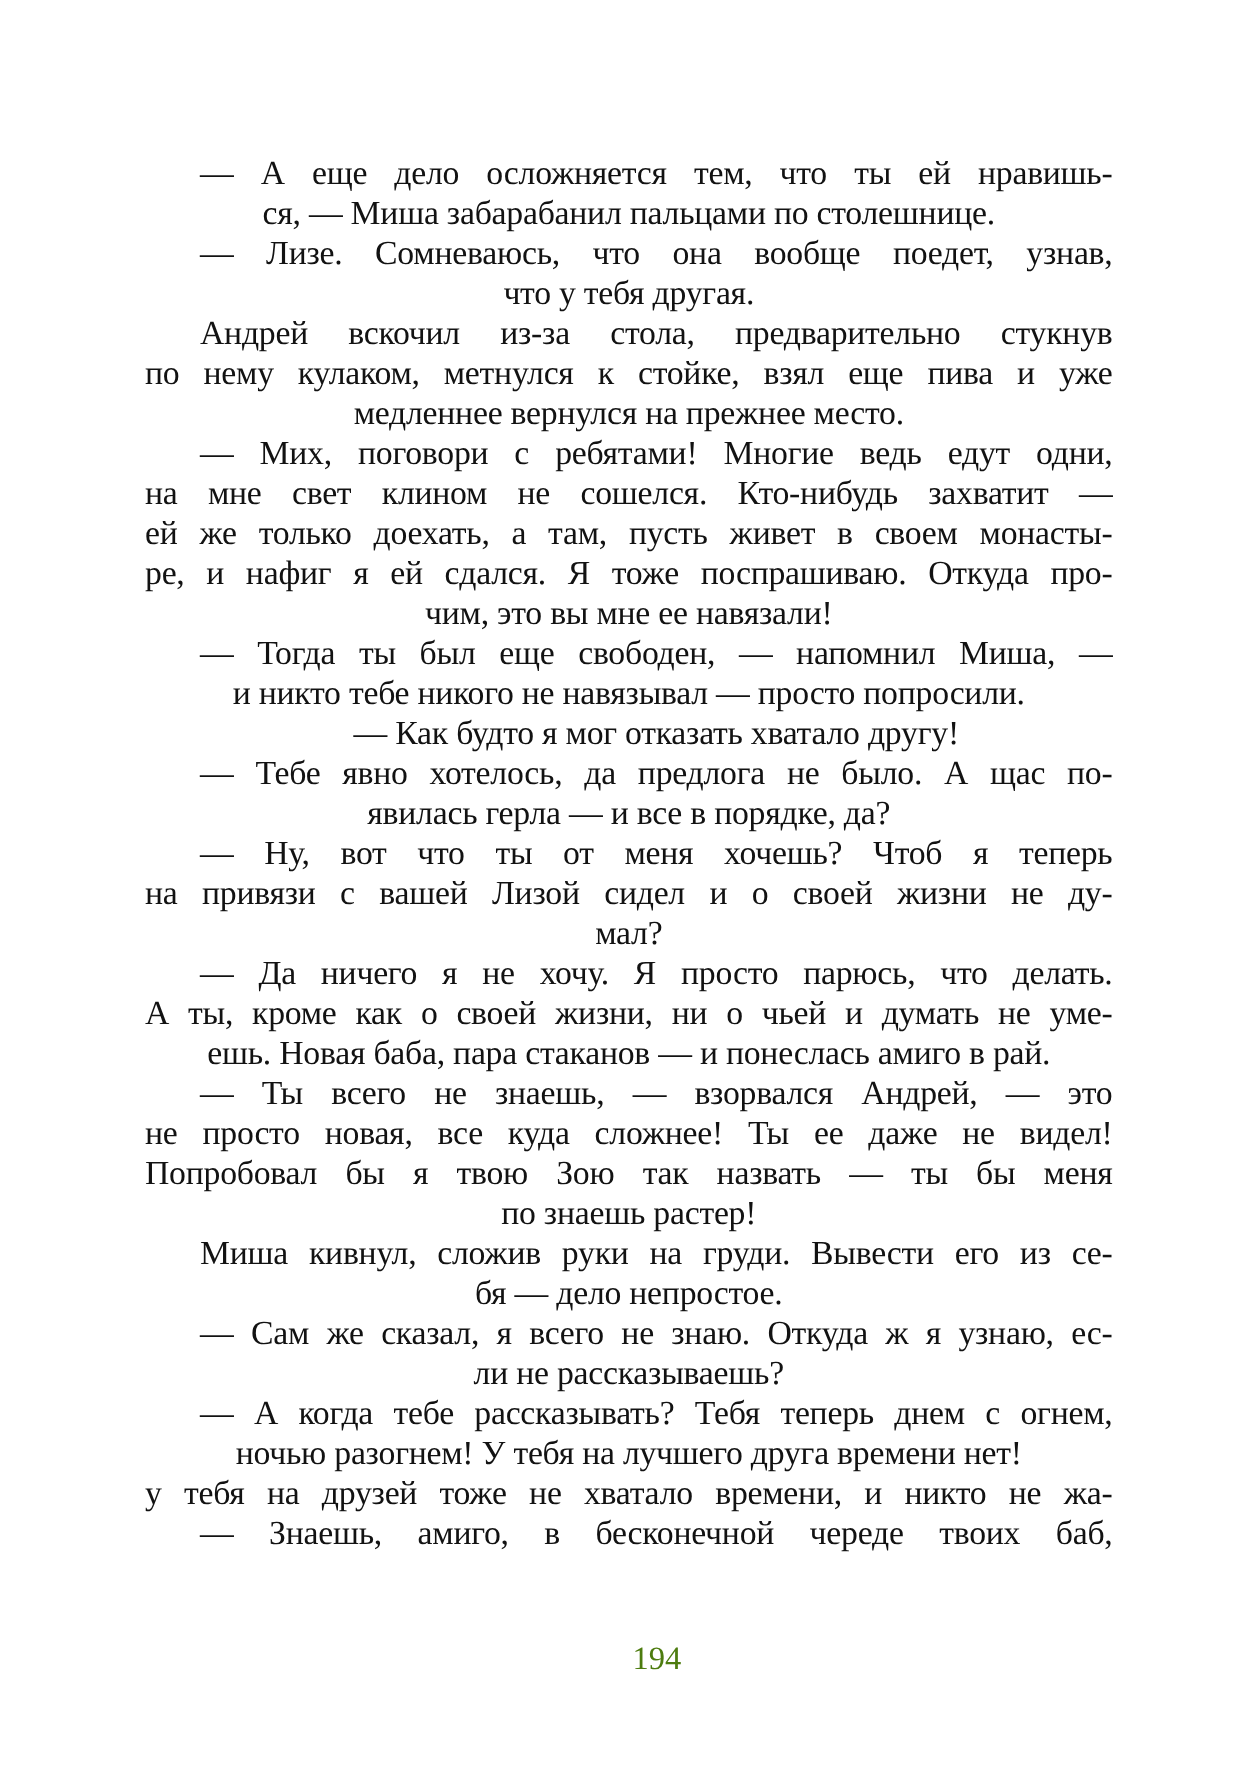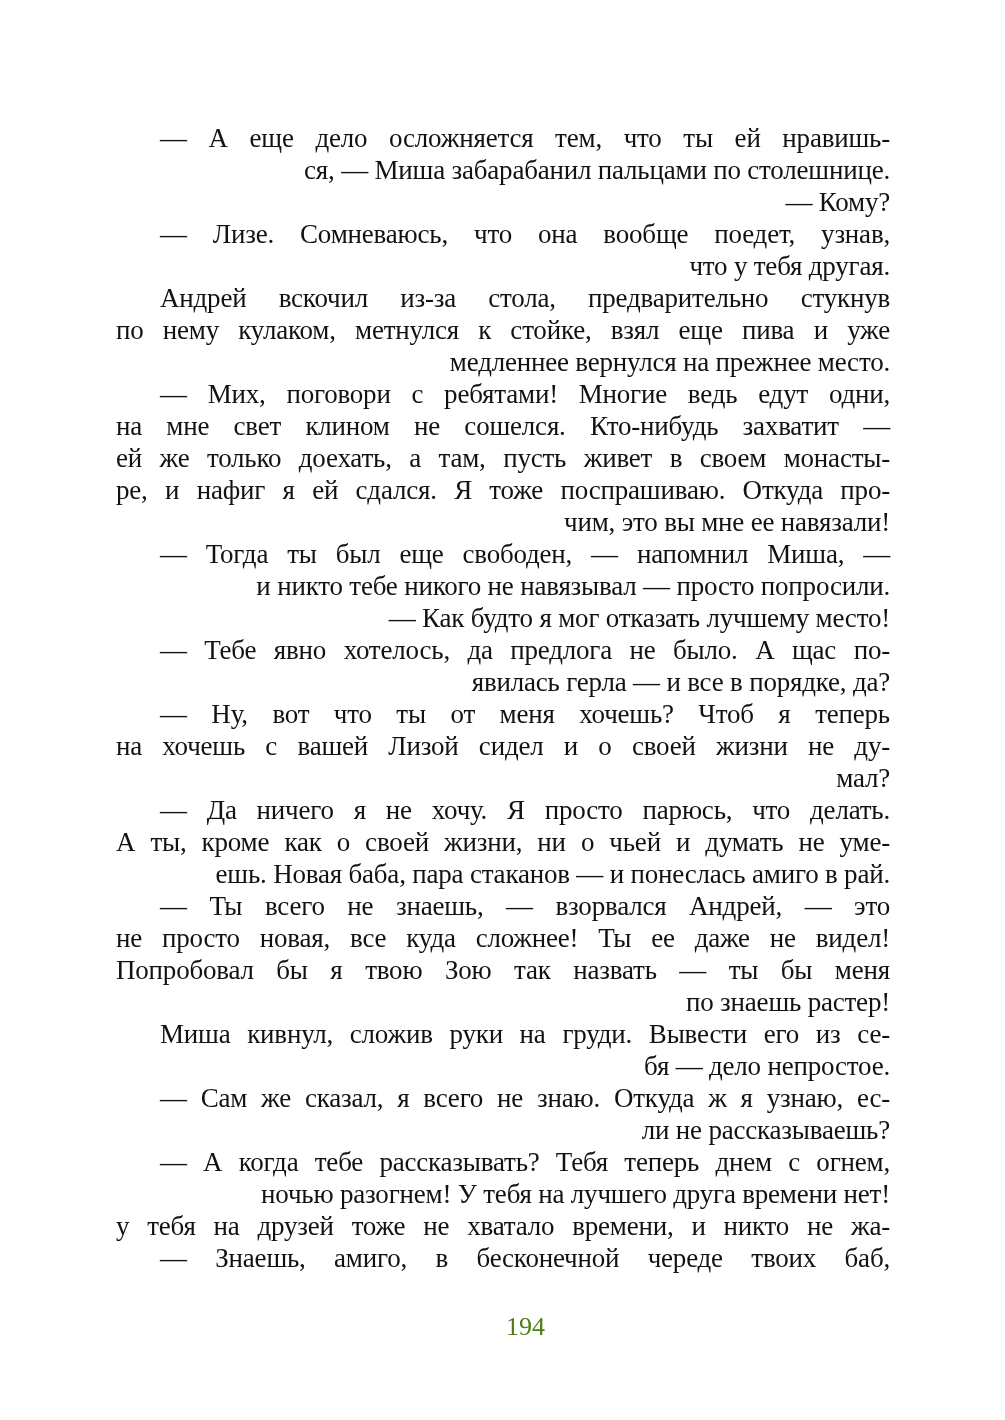--- a/index.html
+++ b/index.html
@@ -28,21 +28,21 @@
     width: 774px;
     font-size: 27px;
     line-height: 32px;
     letter-spacing: -0.2px;
   }
   .paragraph {
     margin: 0;
     padding: 0;
   }
   .line {
-    text-align: right;
+    text-align: center;
   }
   .line.justified {
     text-align: justify;
     text-align-last: justify;
   }
   .line.first-line {
     text-indent: 44px;
   }
   .page-number {
     position: absolute;
@@ -58,52 +58,49 @@
 </head>
 <body>
 
 <div class="book-page">
   <div class="text-block">
       <div class="paragraph">
         <div class="line first-line justified">— А еще дело осложняется тем, что ты ей нравишь-</div>
         <div class="line">ся, — Миша забарабанил пальцами по столешнице.</div>
       </div>
       <div class="paragraph">
-        <div class="line first-line">— Кому?</div>
-      </div>
-      <div class="paragraph">
         <div class="line first-line justified">— Лизе. Сомневаюсь, что она вообще поедет, узнав,</div>
         <div class="line">что у тебя другая.</div>
       </div>
       <div class="paragraph">
         <div class="line first-line justified">Андрей вскочил из-за стола, предварительно стукнув</div>
         <div class="line justified">по нему кулаком, метнулся к стойке, взял еще пива и уже</div>
         <div class="line">медленнее вернулся на прежнее место.</div>
       </div>
       <div class="paragraph">
         <div class="line first-line justified">— Мих, поговори с ребятами! Многие ведь едут одни,</div>
         <div class="line justified">на мне свет клином не сошелся. Кто-нибудь захватит —</div>
         <div class="line justified">ей же только доехать, а там, пусть живет в своем монасты-</div>
         <div class="line justified">ре, и нафиг я ей сдался. Я тоже поспрашиваю. Откуда про-</div>
         <div class="line">чим, это вы мне ее навязали!</div>
       </div>
       <div class="paragraph">
         <div class="line first-line justified">— Тогда ты был еще свободен, — напомнил Миша, —</div>
         <div class="line">и никто тебе никого не навязывал — просто попросили.</div>
       </div>
       <div class="paragraph">
-        <div class="line first-line">— Как будто я мог отказать лучшему место!</div>
+        <div class="line first-line">— Как будто я мог отказать хватало другу!</div>
       </div>
       <div class="paragraph">
         <div class="line first-line justified">— Тебе явно хотелось, да предлога не было. А щас по-</div>
         <div class="line">явилась герла — и все в порядке, да?</div>
       </div>
       <div class="paragraph">
         <div class="line first-line justified">— Ну, вот что ты от меня хочешь? Чтоб я теперь</div>
-        <div class="line justified">на хочешь с вашей Лизой сидел и о своей жизни не ду-</div>
+        <div class="line justified">на привязи с вашей Лизой сидел и о своей жизни не ду-</div>
         <div class="line">мал?</div>
       </div>
       <div class="paragraph">
         <div class="line first-line justified">— Да ничего я не хочу. Я просто парюсь, что делать.</div>
         <div class="line justified">А ты, кроме как о своей жизни, ни о чьей и думать не уме-</div>
         <div class="line">ешь. Новая баба, пара стаканов — и понеслась амиго в рай.</div>
       </div>
       <div class="paragraph">
         <div class="line first-line justified">— Ты всего не знаешь, — взорвался Андрей, — это</div>
         <div class="line justified">не просто новая, все куда сложнее! Ты ее даже не видел!</div>

